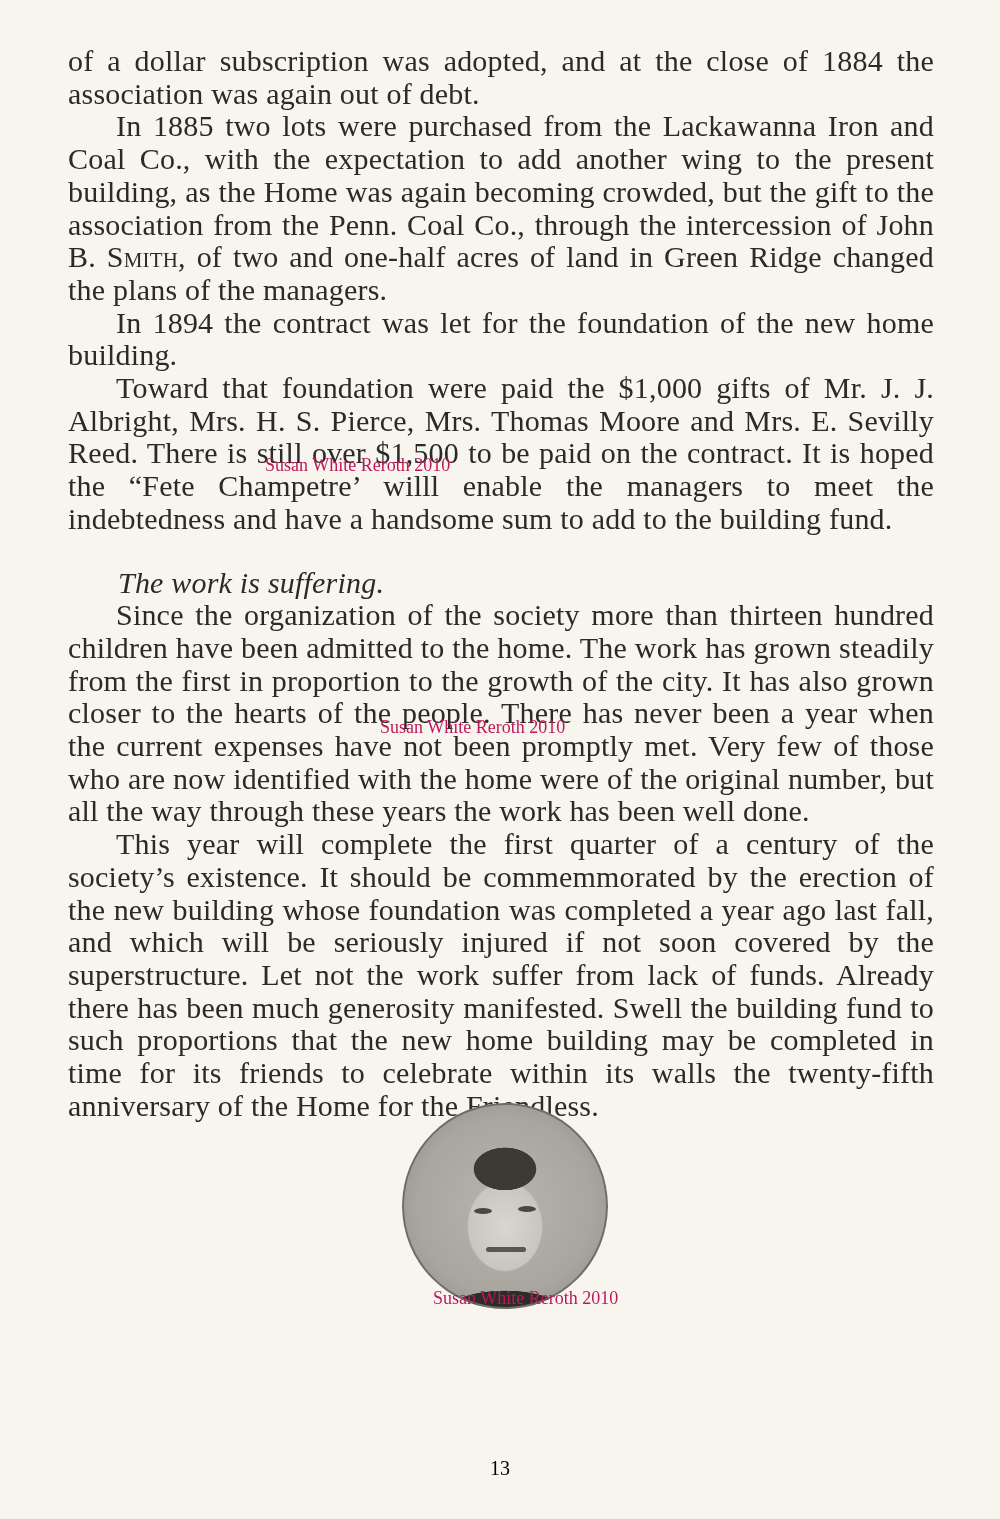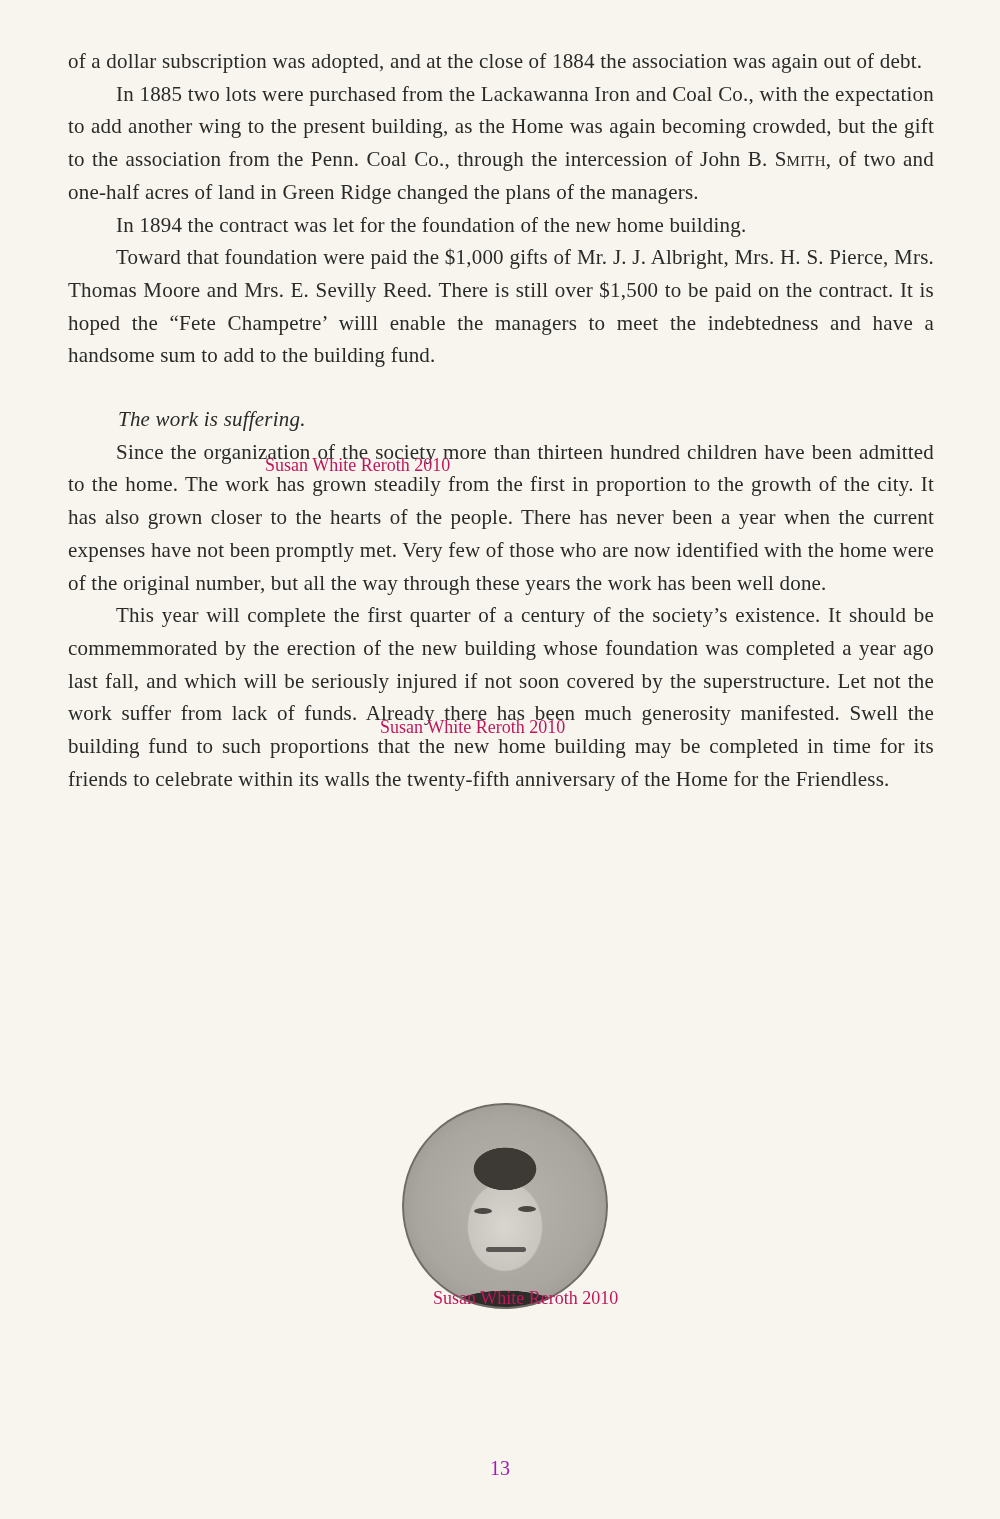--- a/index.html
+++ b/index.html
@@ -6,21 +6,21 @@
   body {
     width:1000px; height:1519px; overflow:hidden;
     background:#f7f5ee;
     font-family:"Liberation Serif","DejaVu Serif",serif;
     color:#2a2a28;
     position:relative;
   }
   .page { position:absolute; left:0; top:0; width:1000px; height:1519px; }
   .body-text {
     position:absolute; left:68px; top:45px; width:866px;
-    font-size:21px; line-height:32.7px; letter-spacing:0.2px;
+    font-size:30px; line-height:32.7px; letter-spacing:0.2px;
   }
   .para { margin:0; text-align:justify; text-align-last:left; }
   .para.indent { text-indent:48px; }
   .para.italic { font-style:italic; text-indent:50px;margin-top:31px; }
   .sc { font-variant:small-caps;font-family:Liberation Serif, serif; }
   .watermark {
     position:absolute; font-family:Liberation Serif, serif;
     font-size:18px; color:#be185d; white-space:nowrap;
   }
   .portrait {
@@ -30,21 +30,21 @@
       radial-gradient(ellipse 44px 30px at 50% 32%, #3d3a36 0%, #3d3a36 70%, transparent 72%),
       radial-gradient(ellipse 52px 62px at 50% 60%, #d9d6cf 0%, #c9c6bf 70%, transparent 73%),
       radial-gradient(ellipse 90px 30px at 50% 100%, #2e2c29 0%, #2e2c29 60%, transparent 62%),
       radial-gradient(circle at 50% 50%, #b7b4ad 0%, #a9a69f 60%, #8c8983 100%);
     box-shadow: inset 0 0 0 2px #6f6c67;
   }
   .face-eye { position:absolute; width:18px; height:6px; background:#4a4744; border-radius:50%; }
   .face-mouth { position:absolute; width:40px; height:5px; background:#5a5653; border-radius:3px; }
   .page-number {
     position:absolute; left:0; width:1000px; top:1457px; text-align:center;
-    font-size:20px; color:#a21caf;
+    font-size:20px; color:#000000;
   }
 </style>
 </head>
 <body>
 
 <div class="page">
   <div class="body-text">
     <p class="para">of a dollar subscription was adopted, and at the close of 1884 the association was again out of debt.</p>
     <p class="para indent"><span>In 1885 two lots were purchased from the Lackawanna Iron and Coal Co., with the expectation to add another wing to the present building, as the Home was again becoming crowded, but the gift to the association from the Penn. Coal Co., through the intercession of John B. </span><span class="sc">Smith</span><span>, of two and one-half acres of land in Green Ridge changed the plans of the managers.</span></p>
     <p class="para indent">In 1894 the contract was let for the foundation of the new home building.</p>

